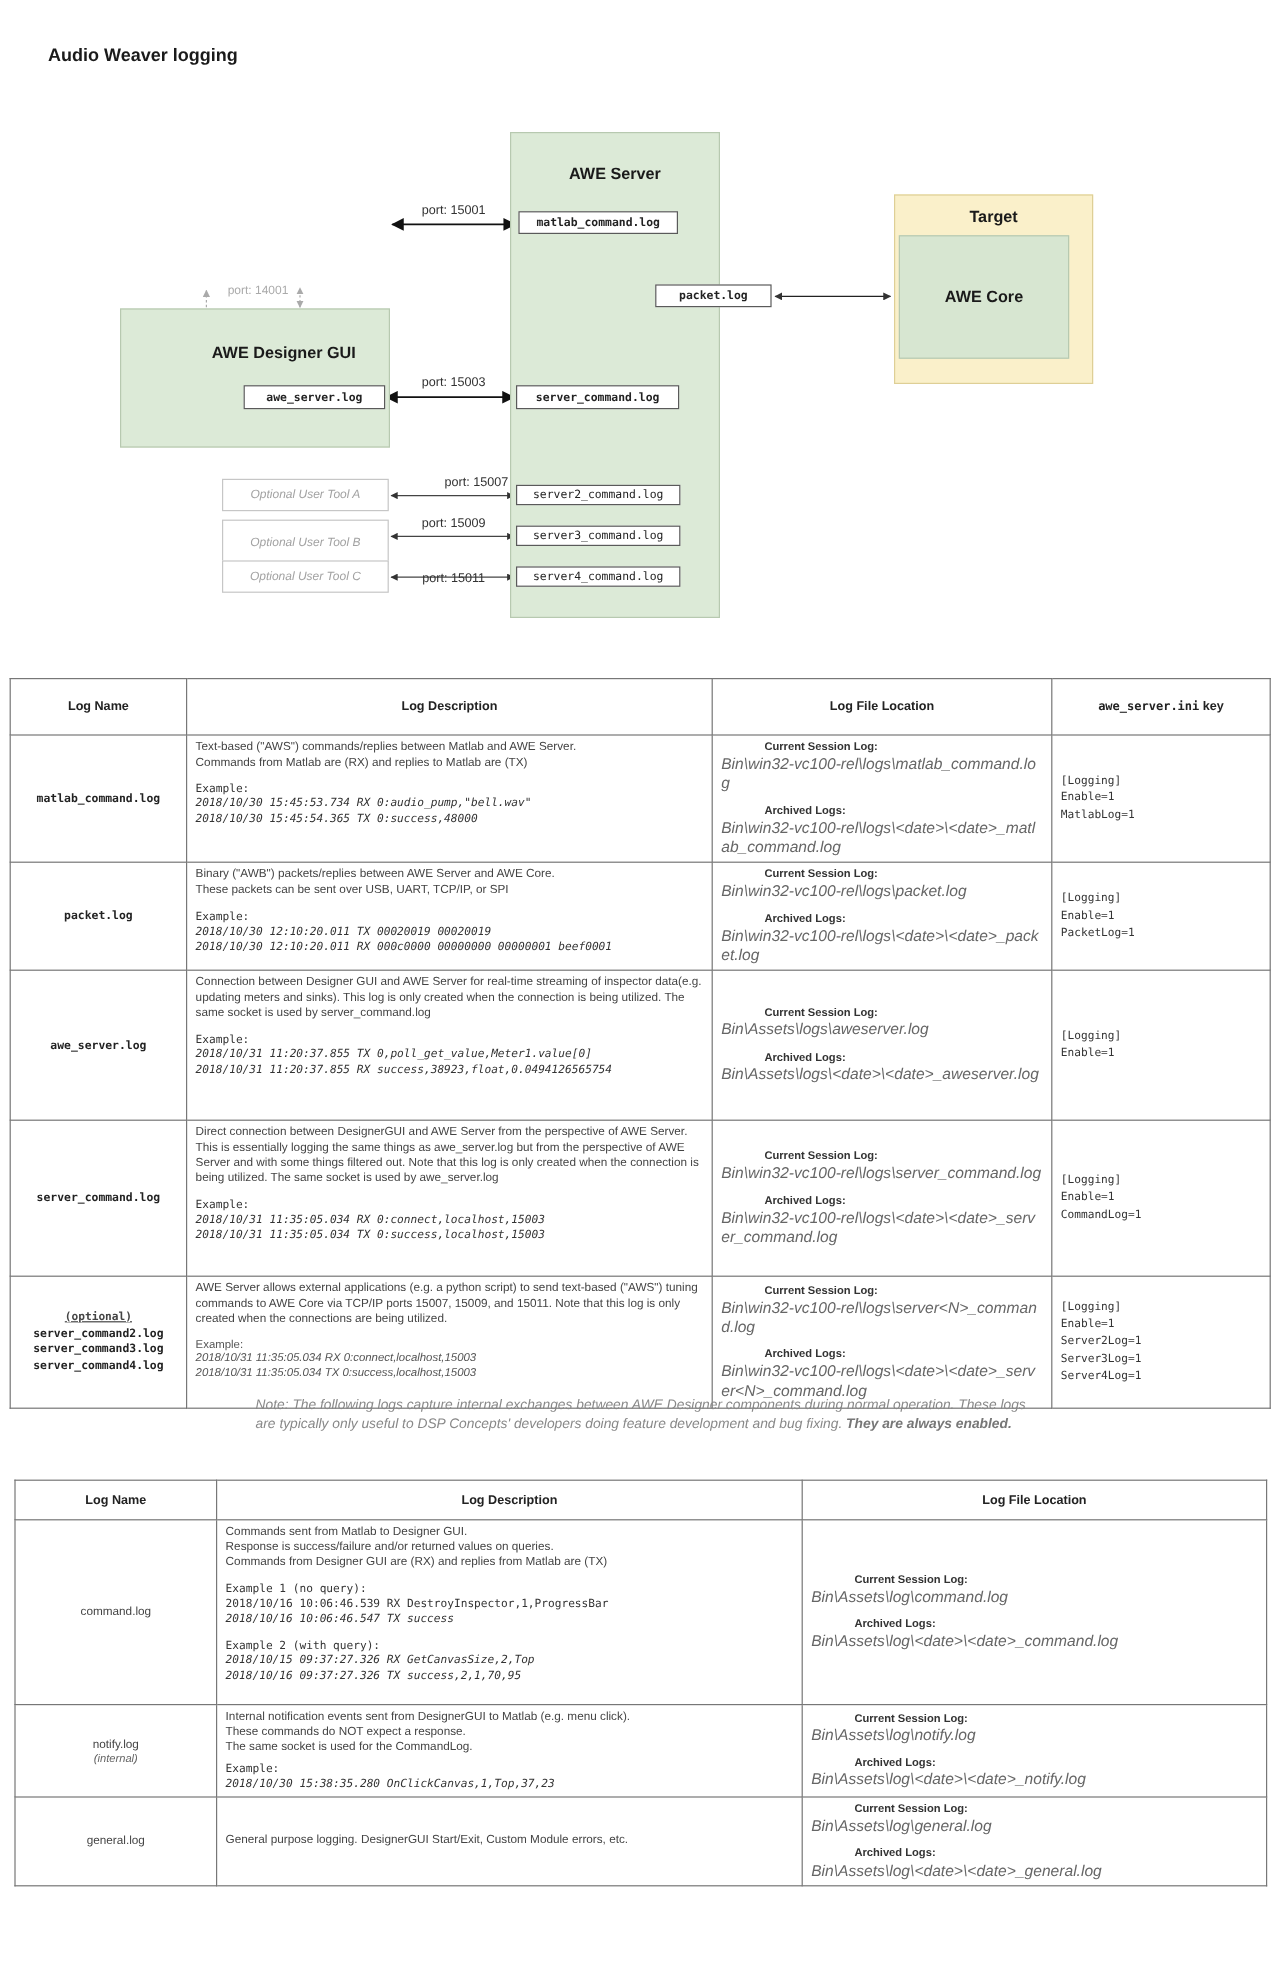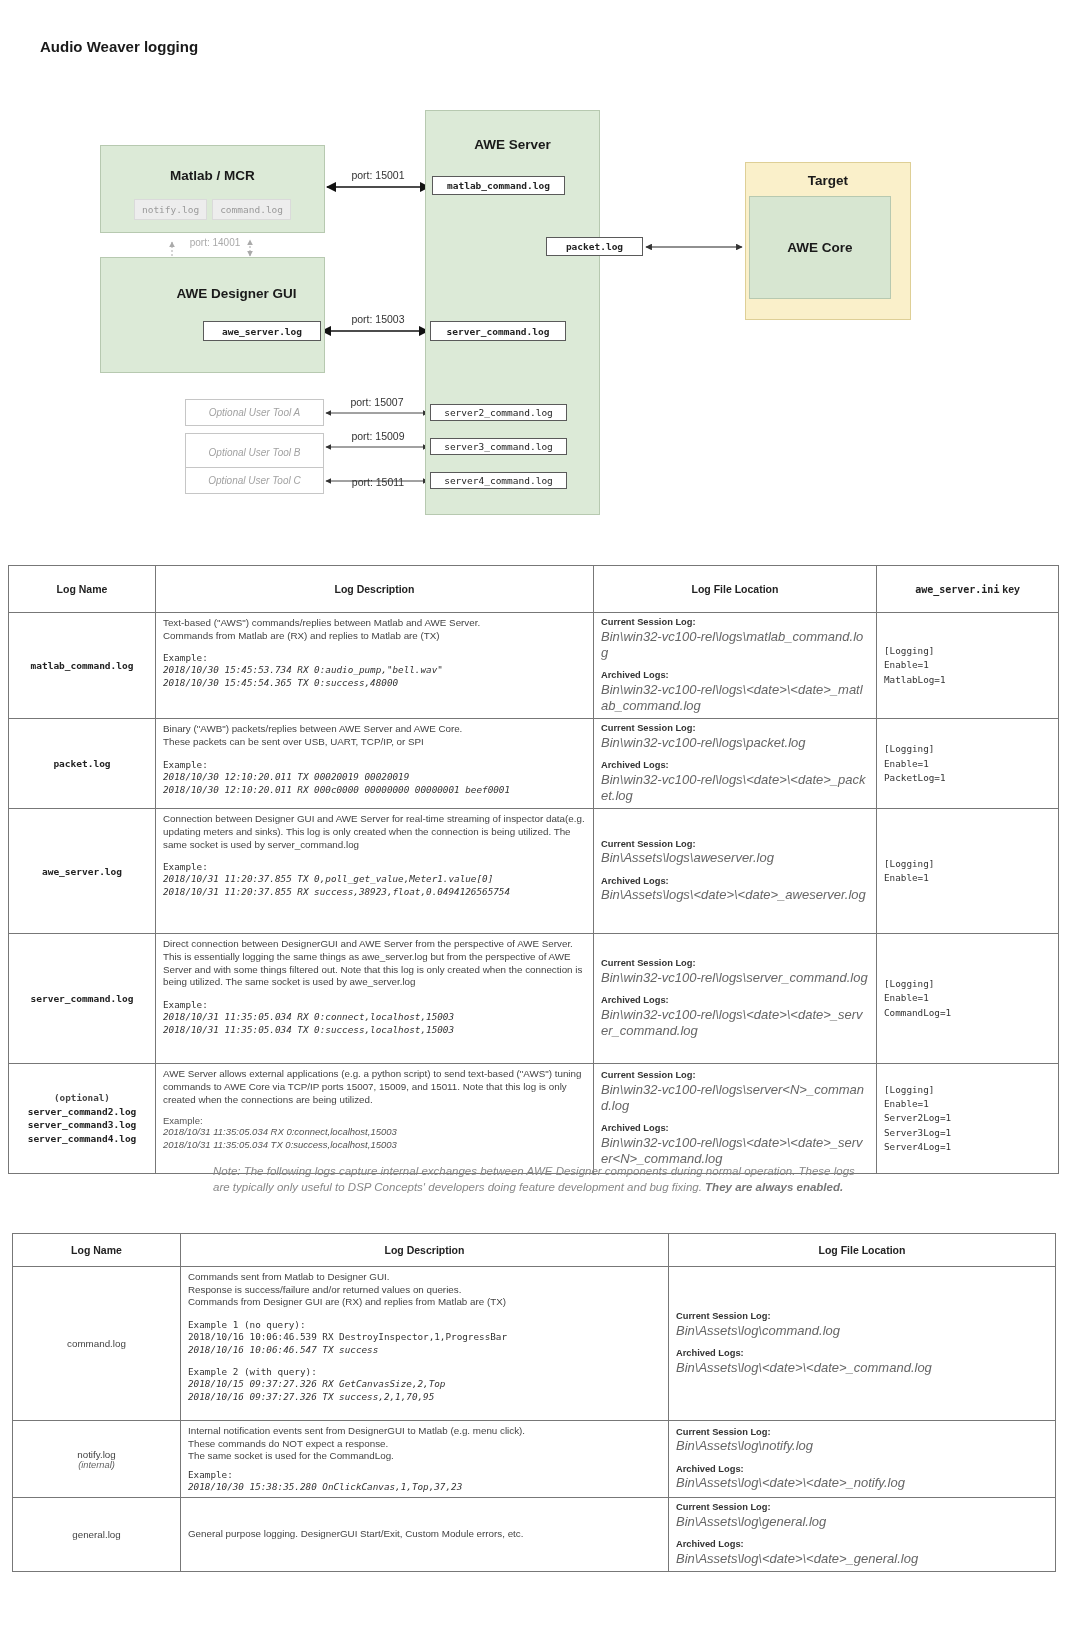--- a/index.html
+++ b/index.html
@@ -33,25 +33,25 @@
   th .mono{font:bold 10px "DejaVu Sans Mono",monospace;}
   td.namec{text-align:center;vertical-align:middle;font:bold 9.5px "DejaVu Sans Mono",monospace;color:#222;}
   td.namesans{text-align:center;vertical-align:middle;font-size:9.8px;color:#444;}
   td.descc{vertical-align:top;}
   td.locc,td.inic{vertical-align:middle;}
   .dt{font-size:9.8px;color:#444;line-height:1.3;}
   .exlabel{margin-top:10px;font:9.3px "DejaVu Sans Mono",monospace;color:#333;}
   .code{font:italic 9.3px "DejaVu Sans Mono",monospace;color:#333;line-height:1.4;}
   .exlabel2{margin-top:9px;font-size:9.5px;color:#555;}
   .code2{font:italic 9.5px "Liberation Sans",sans-serif;color:#555;line-height:1.35;}
-  .loclabel{font-weight:bold;font-size:9.3px;color:#333;line-height:1.25;}
+  .loclabel{font-weight:bold;font-size:9.3px;color:#333;line-height:1.25;margin-left:36px;}
   .locpath{font-size:13px;color:#666;line-height:1.25;word-break:break-all;font-style:italic;}
   .gap{margin-top:9px;}
   .inil{font:9.3px "DejaVu Sans Mono",monospace;color:#333;line-height:1.55;}
-  .optnote{font-size:9.3px;color:#444;margin-bottom:2px;}
+  .optnote{font-size:9.3px;color:#444;margin-bottom:2px;text-decoration:underline;}
   .iname{font:bold 9.5px "DejaVu Sans Mono",monospace;color:#222;line-height:1.45;text-align:center;}
   .internal{font-style:italic;font-size:9.3px;color:#666;}
 
   
   .note{position:absolute;left:213px;top:1164px;width:660px;font-style:italic;
         font-size:11.5px;color:#888;line-height:1.35;}
   .note b{color:#777;}
 </style>
 </head>
 <body>
@@ -87,46 +87,39 @@
     <div class="abs gbox" style="left:425px;top:110px;width:175px;height:405px;">
       <div class="boxtitle" style="top:26px;">AWE Server</div>
     </div>
     <div class="logbox" style="left:432px;top:176px;width:133px;height:19px;">matlab_command.log</div>
     <div class="logbox" style="left:546px;top:237px;width:97px;height:19px;">packet.log</div>
     <div class="logbox" style="left:430px;top:321px;width:136px;height:20px;">server_command.log</div>
     <div class="logbox" style="left:430px;top:404px;width:137px;height:17px;font-weight:normal;">server2_command.log</div>
     <div class="logbox" style="left:430px;top:438px;width:137px;height:17px;font-weight:normal;">server3_command.log</div>
     <div class="logbox" style="left:430px;top:472px;width:137px;height:17px;font-weight:normal;">server4_command.log</div>
 
-    <div class="abs gbox" style="left:100px;top:145px;width:225px;height:88px;">
-      <div class="boxtitle" style="top:22px;">Matlab / MCR</div>
-      <div class="chiprow" style="top:53px;">
-        <span class="chip">notify.log</span>
-        <span class="chip">command.log</span>
-      </div>
-    </div>
 
     <div class="abs gbox" style="left:100px;top:257px;width:225px;height:116px;">
       <div class="boxtitle" style="top:28px;margin-left:48px;">AWE Designer GUI</div>
     </div>
     <div class="logbox" style="left:203px;top:321px;width:118px;height:20px;">awe_server.log</div>
 
     <div class="abs target" style="left:745px;top:162px;width:166px;height:158px;">
       <div class="boxtitle" style="top:10px;">Target</div>
     </div>
     <div class="abs core" style="left:749px;top:196px;width:142px;height:103px;">AWE Core</div>
 
     <div class="tool" style="left:185px;top:399px;width:139px;height:27px;">Optional User Tool A</div>
     <div class="tool" style="left:185px;top:433px;width:139px;height:38px;">Optional User Tool B</div>
     <div class="tool" style="left:185px;top:467px;width:139px;height:27px;">Optional User Tool C</div>
 
     <div class="port" style="left:333px;top:169px;">port: 15001</div>
     <div class="port gray" style="left:170px;top:237px;">port: 14001</div>
     <div class="port" style="left:333px;top:313px;">port: 15003</div>
-    <div class="port" style="left:332px;top:396px;">port: 15007</div>
+    <div class="port" style="left:352px;top:396px;">port: 15007</div>
     <div class="port" style="left:333px;top:430px;">port: 15009</div>
     <div class="port" style="left:333px;top:476px;">port: 15011</div>
   </div>
 
   <table class="dtable" style="left:8px;top:565px;width:1050px;">
     <colgroup>
         <col style="width:147px">
         <col style="width:438px">
         <col style="width:283px">
         <col style="width:182px">

